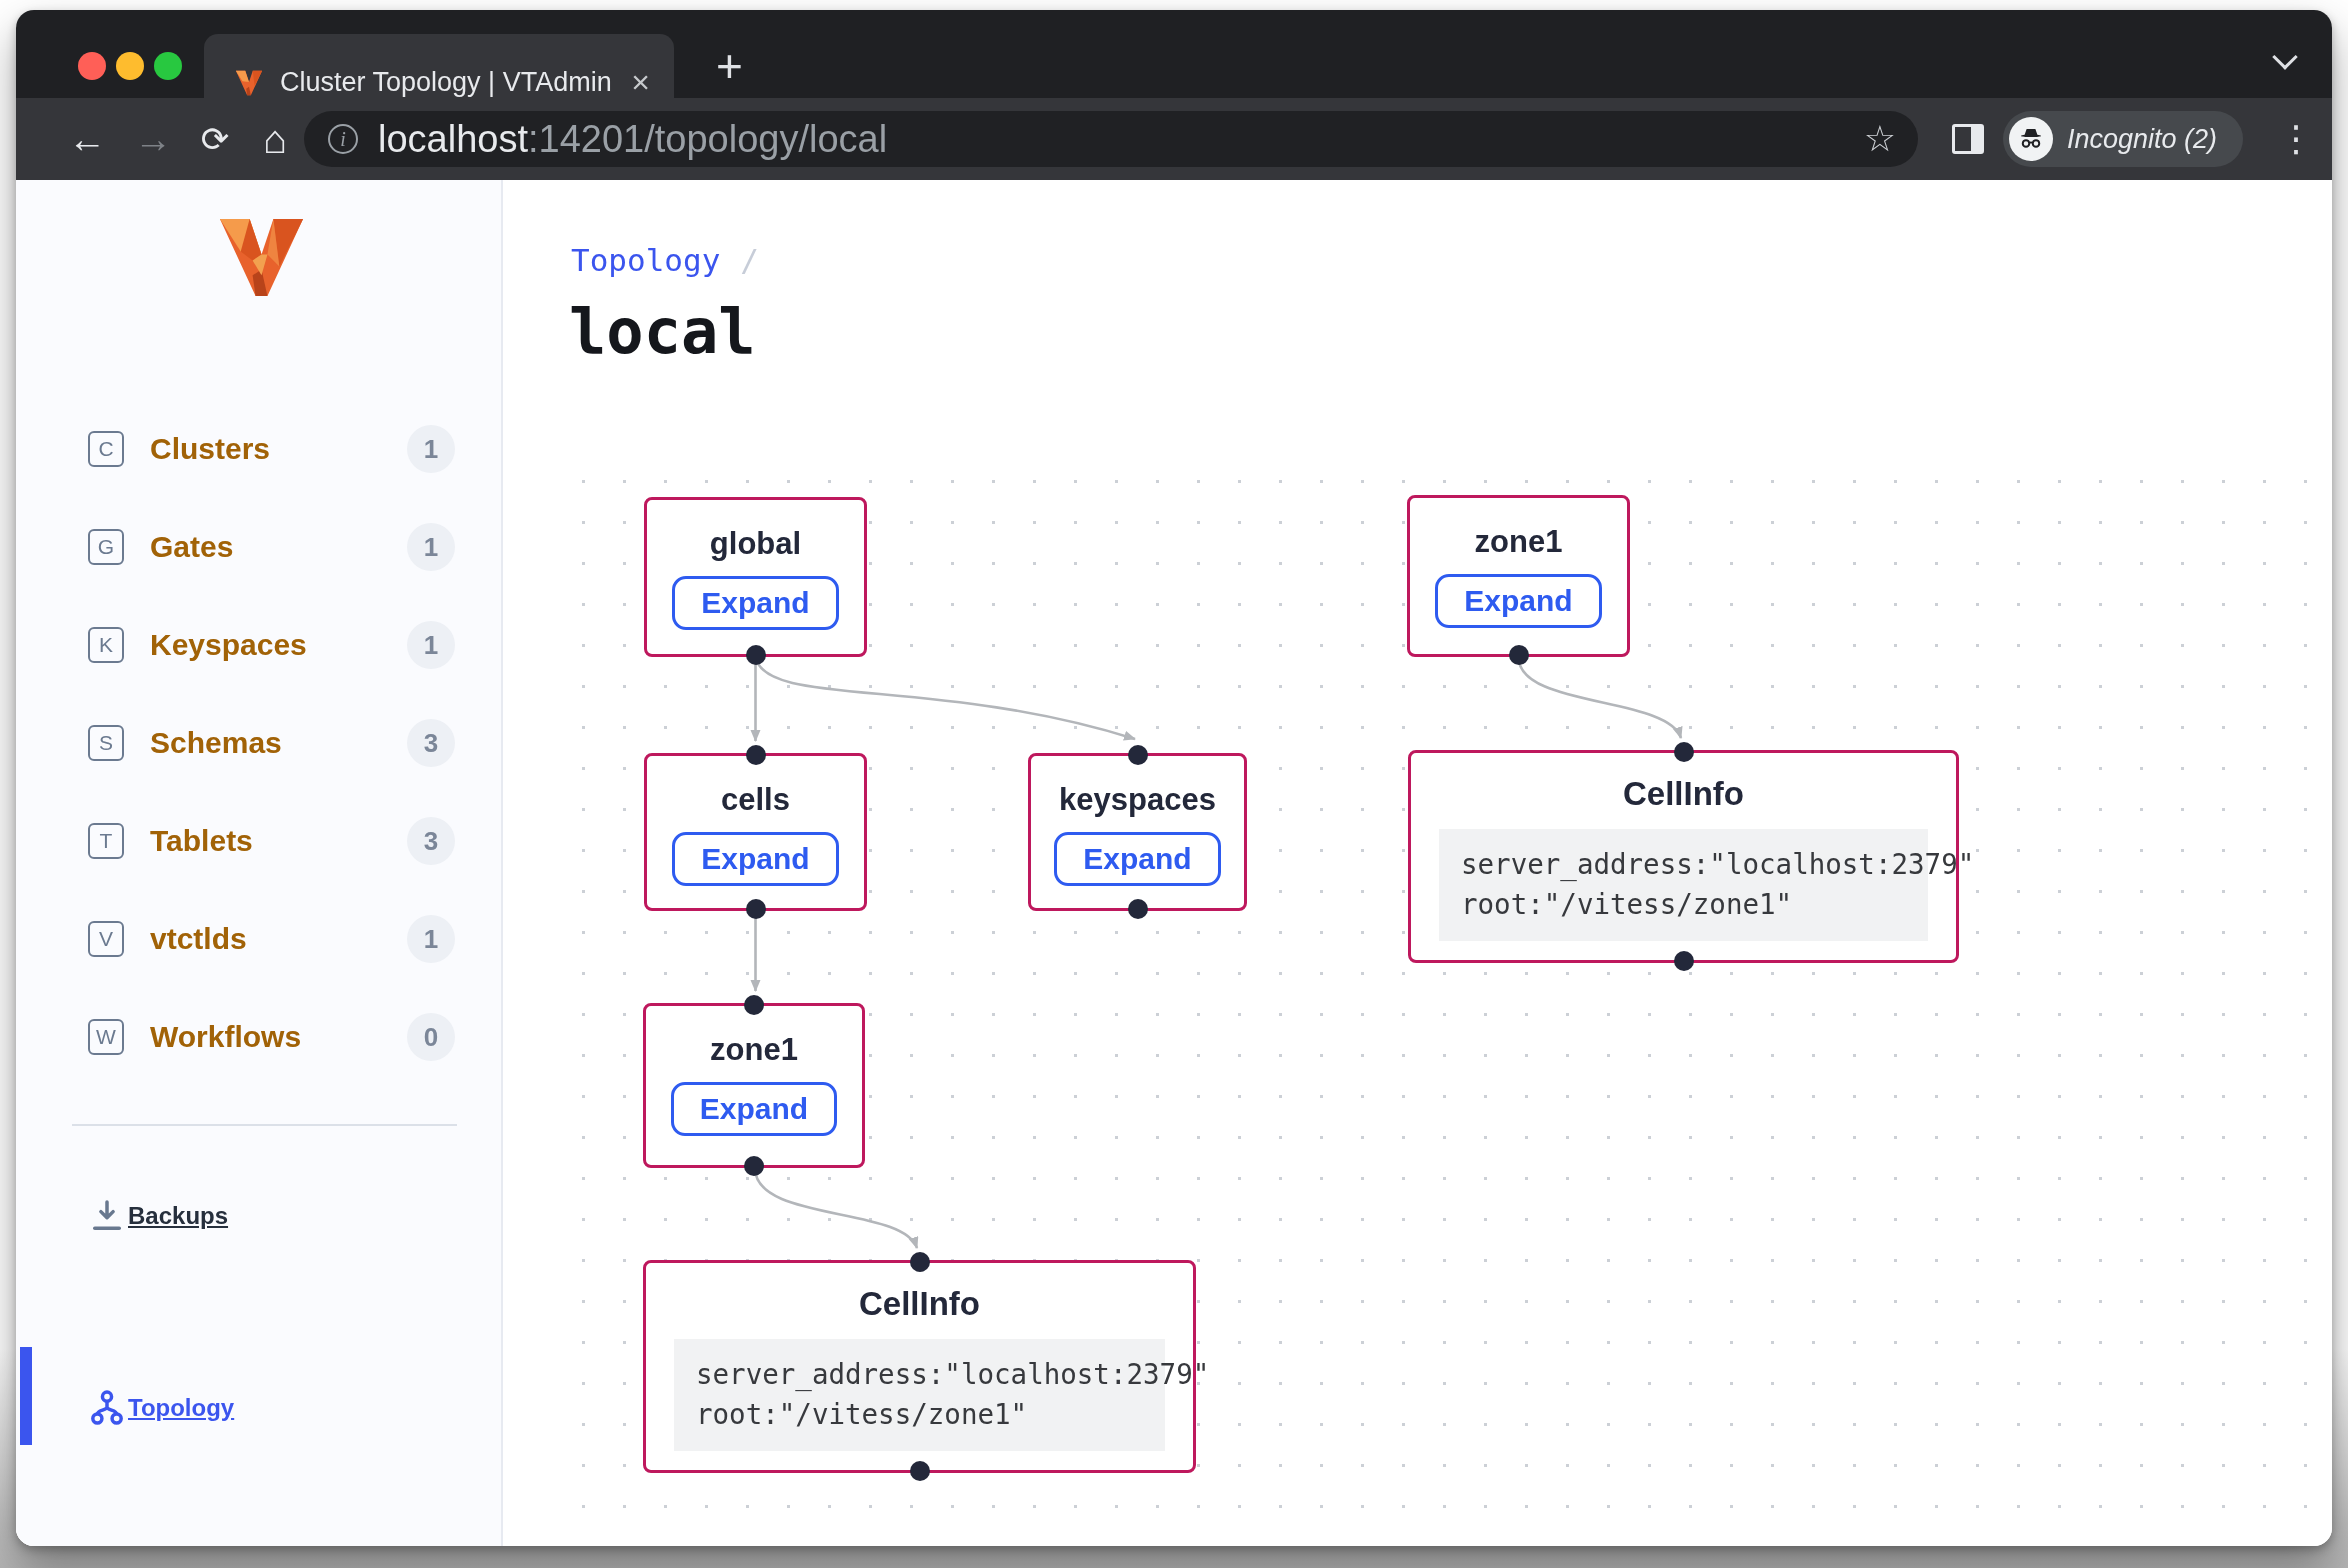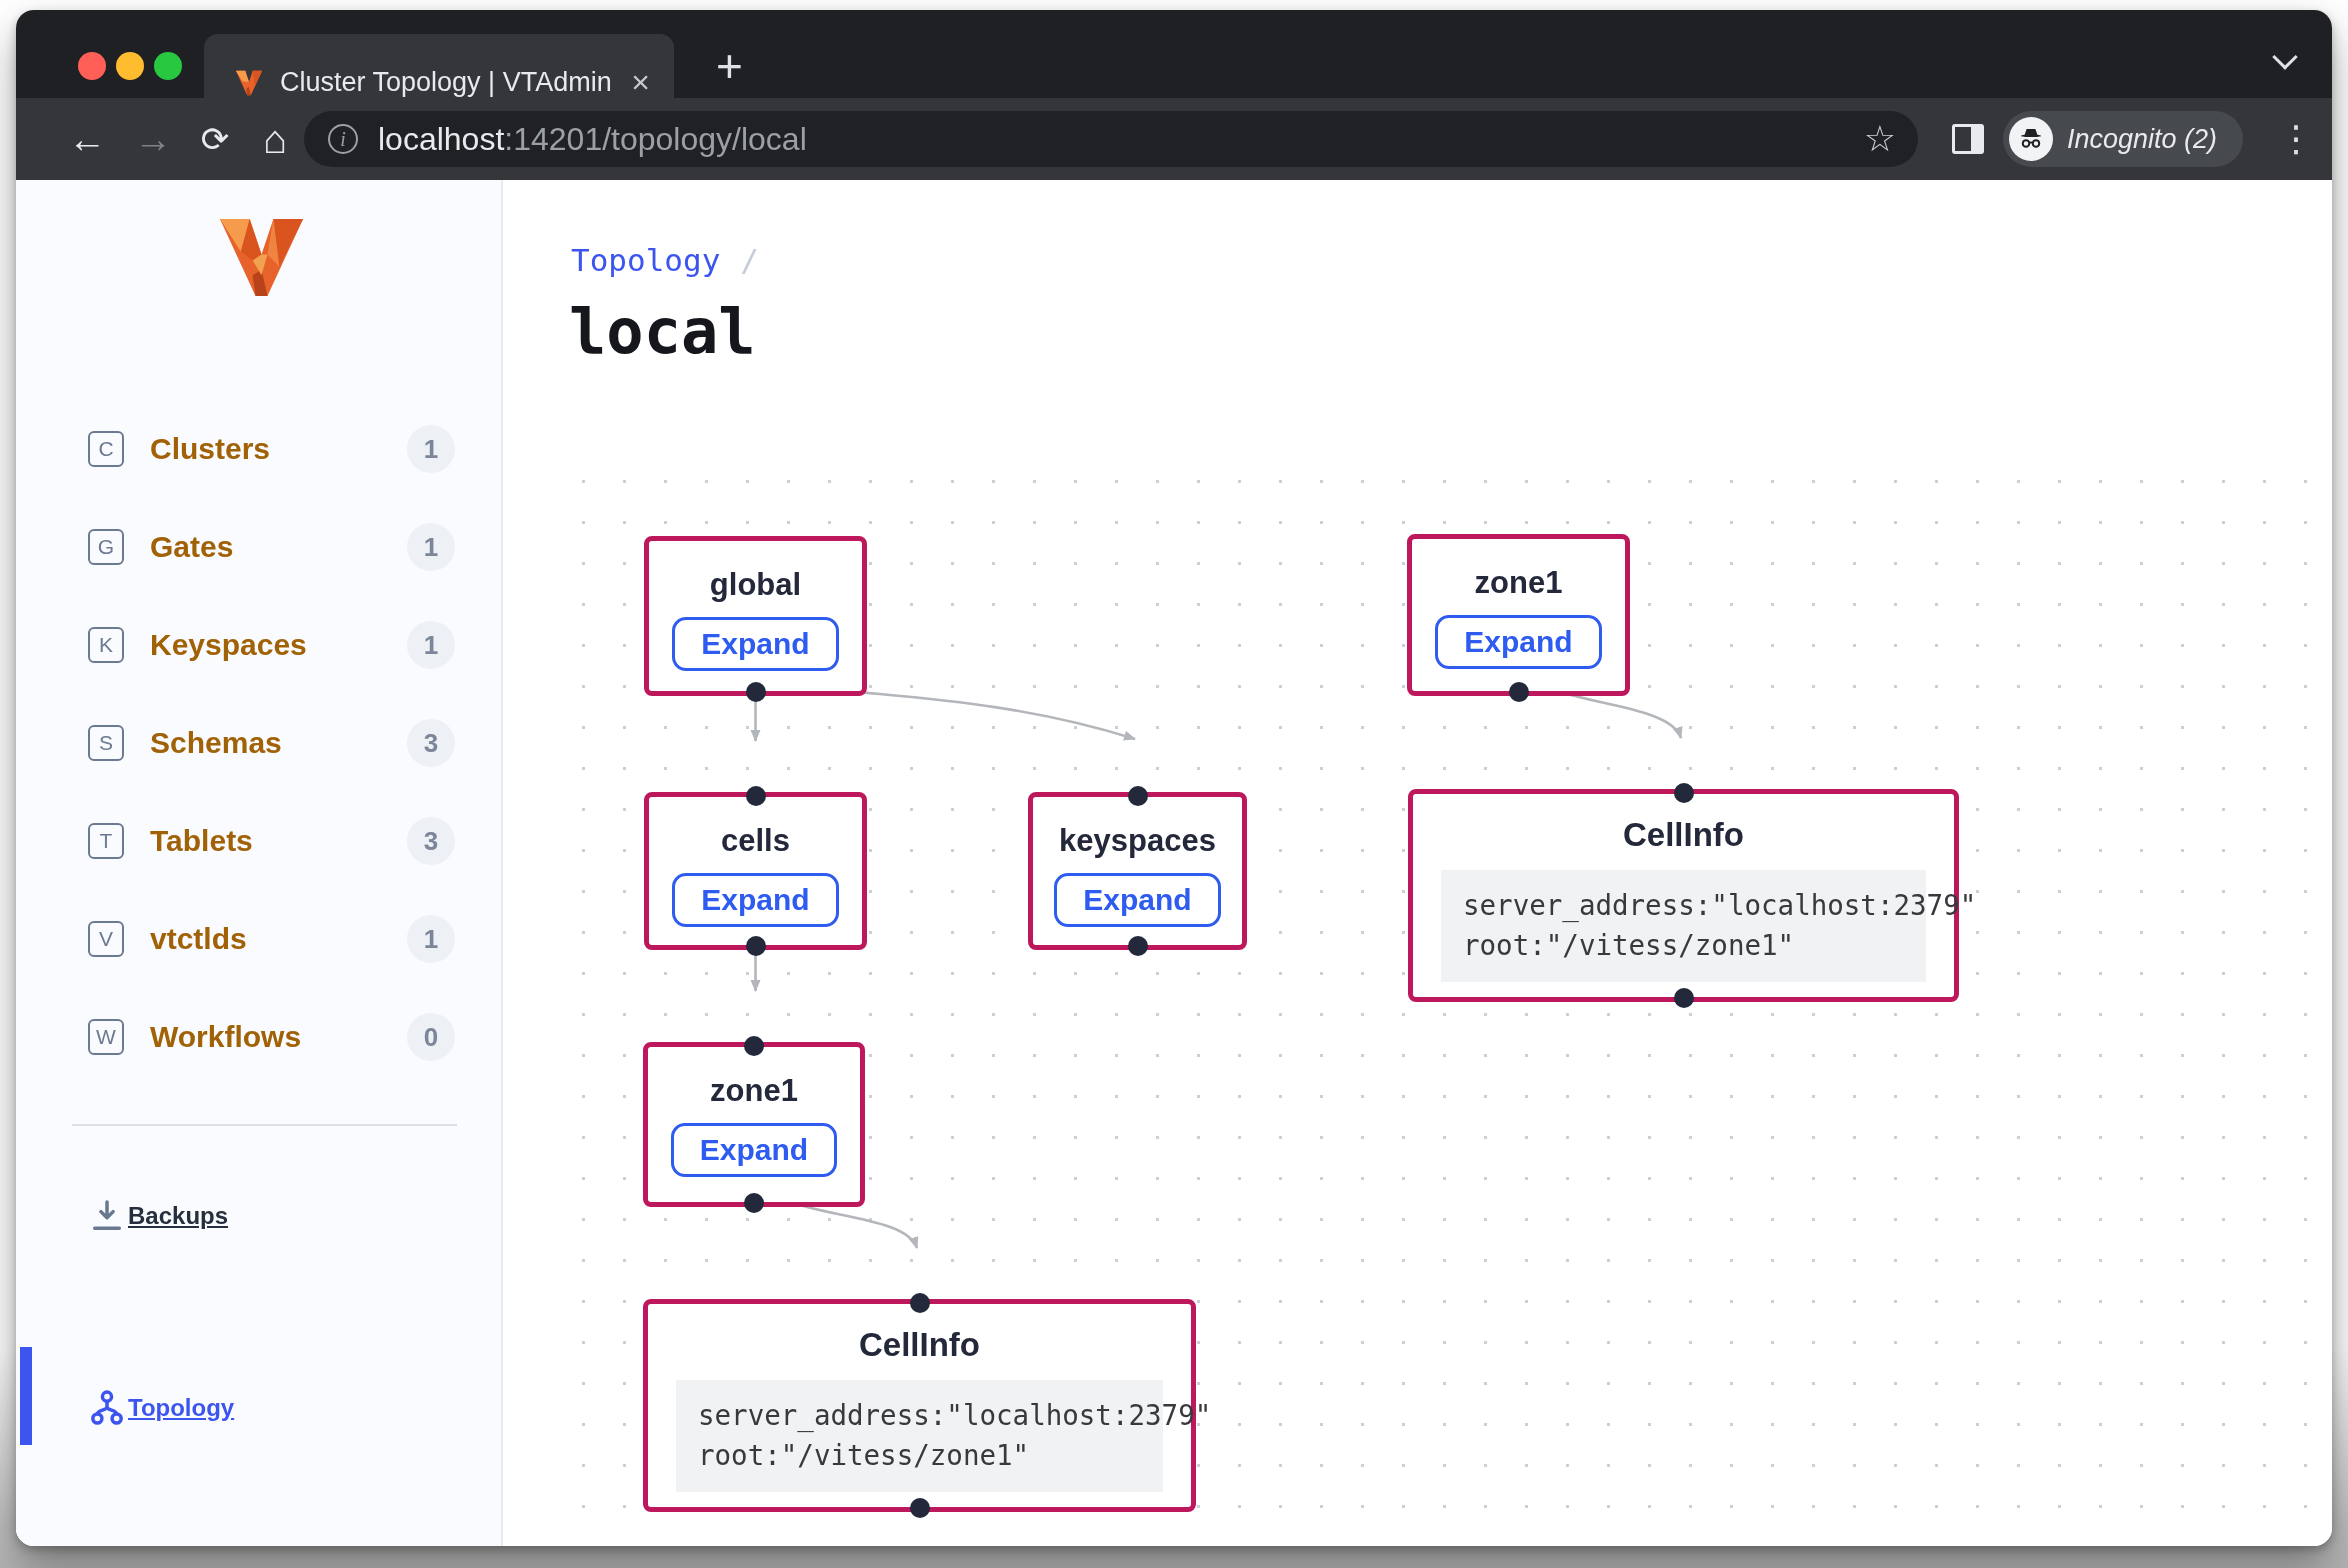--- a/index.html
+++ b/index.html
@@ -23,21 +23,21 @@
   .tab .fav { width:30px; height:30px; margin-left:30px; flex:0 0 auto; }
   .tab .t-title { margin-left:16px; color:#e8eaed; font-size:27px; white-space:nowrap; }
   .tab .t-close { margin-left:auto; margin-right:24px; color:#c7cacd; font-size:32px; line-height:1; }
   .newtab { position:absolute; left:700px; top:26px; color:#dfe1e5; font-size:46px; font-weight:300; line-height:60px; }
   .strip-chevron { position:absolute; right:38px; top:38px; width:18px; height:18px; border-right:3px solid #dfe1e5; border-bottom:3px solid #dfe1e5; transform:rotate(45deg); }
   
   .toolbar { position:absolute; left:0; top:88px; width:100%; height:82px; background:#35363a; }
   .nav-ic { position:absolute; top:0; height:82px; display:flex; align-items:center; justify-content:center; color:#e8eaed; font-size:38px; }
   .omnibox { position:absolute; left:288px; top:13px; width:1614px; height:56px; border-radius:28px; background:#202124; display:flex; align-items:center; }
   .info-badge { width:30px; height:30px; border-radius:50%; border:2.5px solid #9aa0a6; color:#9aa0a6; font-size:20px; font-style:italic; font-family:"Liberation Serif",serif; display:flex; align-items:center; justify-content:center; margin-left:24px; flex:0 0 auto;}
-  .url { margin-left:20px; font-size:32px; white-space:nowrap; }
+  .url { margin-left:20px; font-size:38px; white-space:nowrap; }
   .url .host{ color:#e8eaed; } .url .rest{ color:#9aa0a6; }
   .star { margin-left:auto; margin-right:22px; color:#cdd0d4; font-size:36px; }
   .sidepanel-ic { position:absolute; left:1936px; top:26px; width:32px; height:30px; border:3px solid #e8eaed; border-radius:3px; }
   .sidepanel-ic::after{ content:""; position:absolute; right:0; top:0; width:10px; height:100%; background:#e8eaed; }
   .incog { position:absolute; left:1987px; top:13px; height:56px; border-radius:28px; background:#46494d; display:flex; align-items:center; padding-right:26px;font-style:italic; }
   .incog .circ { width:44px; height:44px; border-radius:50%; background:#f1f3f4; margin-left:6px; display:flex; align-items:center; justify-content:center; }
   .incog .label { color:#e8eaed; font-size:27px; margin-left:14px; white-space:nowrap; }
   .menu-dots { position:absolute; left:2262px; top:0; height:82px; display:flex; align-items:center; color:#dfe1e5; font-size:36px; }
   
   .content { position:absolute; left:0; top:170px; width:2316px; height:1366px; background:#fff; }
@@ -56,21 +56,21 @@
   
   .main { position:absolute; left:489px; top:0; width:1827px; height:100%; }
   .crumbs { position:absolute; left:66px; top:62px; font-family:"DejaVu Sans Mono",monospace; font-size:31px; }
   .crumbs .link{ color:#3b55ee; } .crumbs .sep{ color:#c7cdd8; margin-left:20px; }
   .page-title { position:absolute; left:64px; top:115px; font-family:"DejaVu Sans Mono",monospace; font-weight:700; font-size:62px; color:#15171c; }
   .diagram { position:absolute; left:0; top:0; width:100%; height:100%; }
   .dotfield { position:absolute; left:50px; top:300px; right:6px; bottom:4px;
     background-image:radial-gradient(circle, #ccd0d6 1.7px, transparent 2px);
     background-size:41px 41px; background-position:8px 22px; }
   .edges { position:absolute; left:0; top:0; width:100%; height:100%; }
-  .node { position:absolute; background:#fff; border:5px solid #be185d; border-radius:8px; display:flex; flex-direction:column; align-items:center;margin-top:39px; }
+  .node { position:absolute; background:#fff; border:3px solid #be185d; border-radius:8px; display:flex; flex-direction:column; align-items:center; }
   .node .n-title { margin-top:26px; font-size:31px; font-weight:700; color:#23283a; }
   .expand-btn { margin-top:14px; padding:7px 26px; border:3px solid #2e5bf0; border-radius:14px; background:#fff; color:#2e5bf0; font-size:30px; font-weight:700; font-family:"Liberation Sans",sans-serif; }
   .cellinfo .n-title { margin-top:22px; font-size:33px; }
   .codeblock { margin-top:16px; width:calc(100% - 56px); background:#f1f2f3; padding:16px 22px; font-family:"DejaVu Sans Mono",monospace; font-size:27.5px; color:#37393d; line-height:1.45; white-space:pre; }
   .handle { position:absolute; width:20px; height:20px; border-radius:50%; background:#23283a; left:50%; transform:translateX(-50%); }
   .handle.top { top:-11px; } .handle.bottom { bottom:-11px; }
   
   .n-global   { left:139px; top:317px;  width:223px; height:160px; }
   .n-zone1tr  { left:902px; top:315px;  width:223px; height:162px; }
   .n-cells    { left:139px; top:573px;  width:223px; height:158px; }

